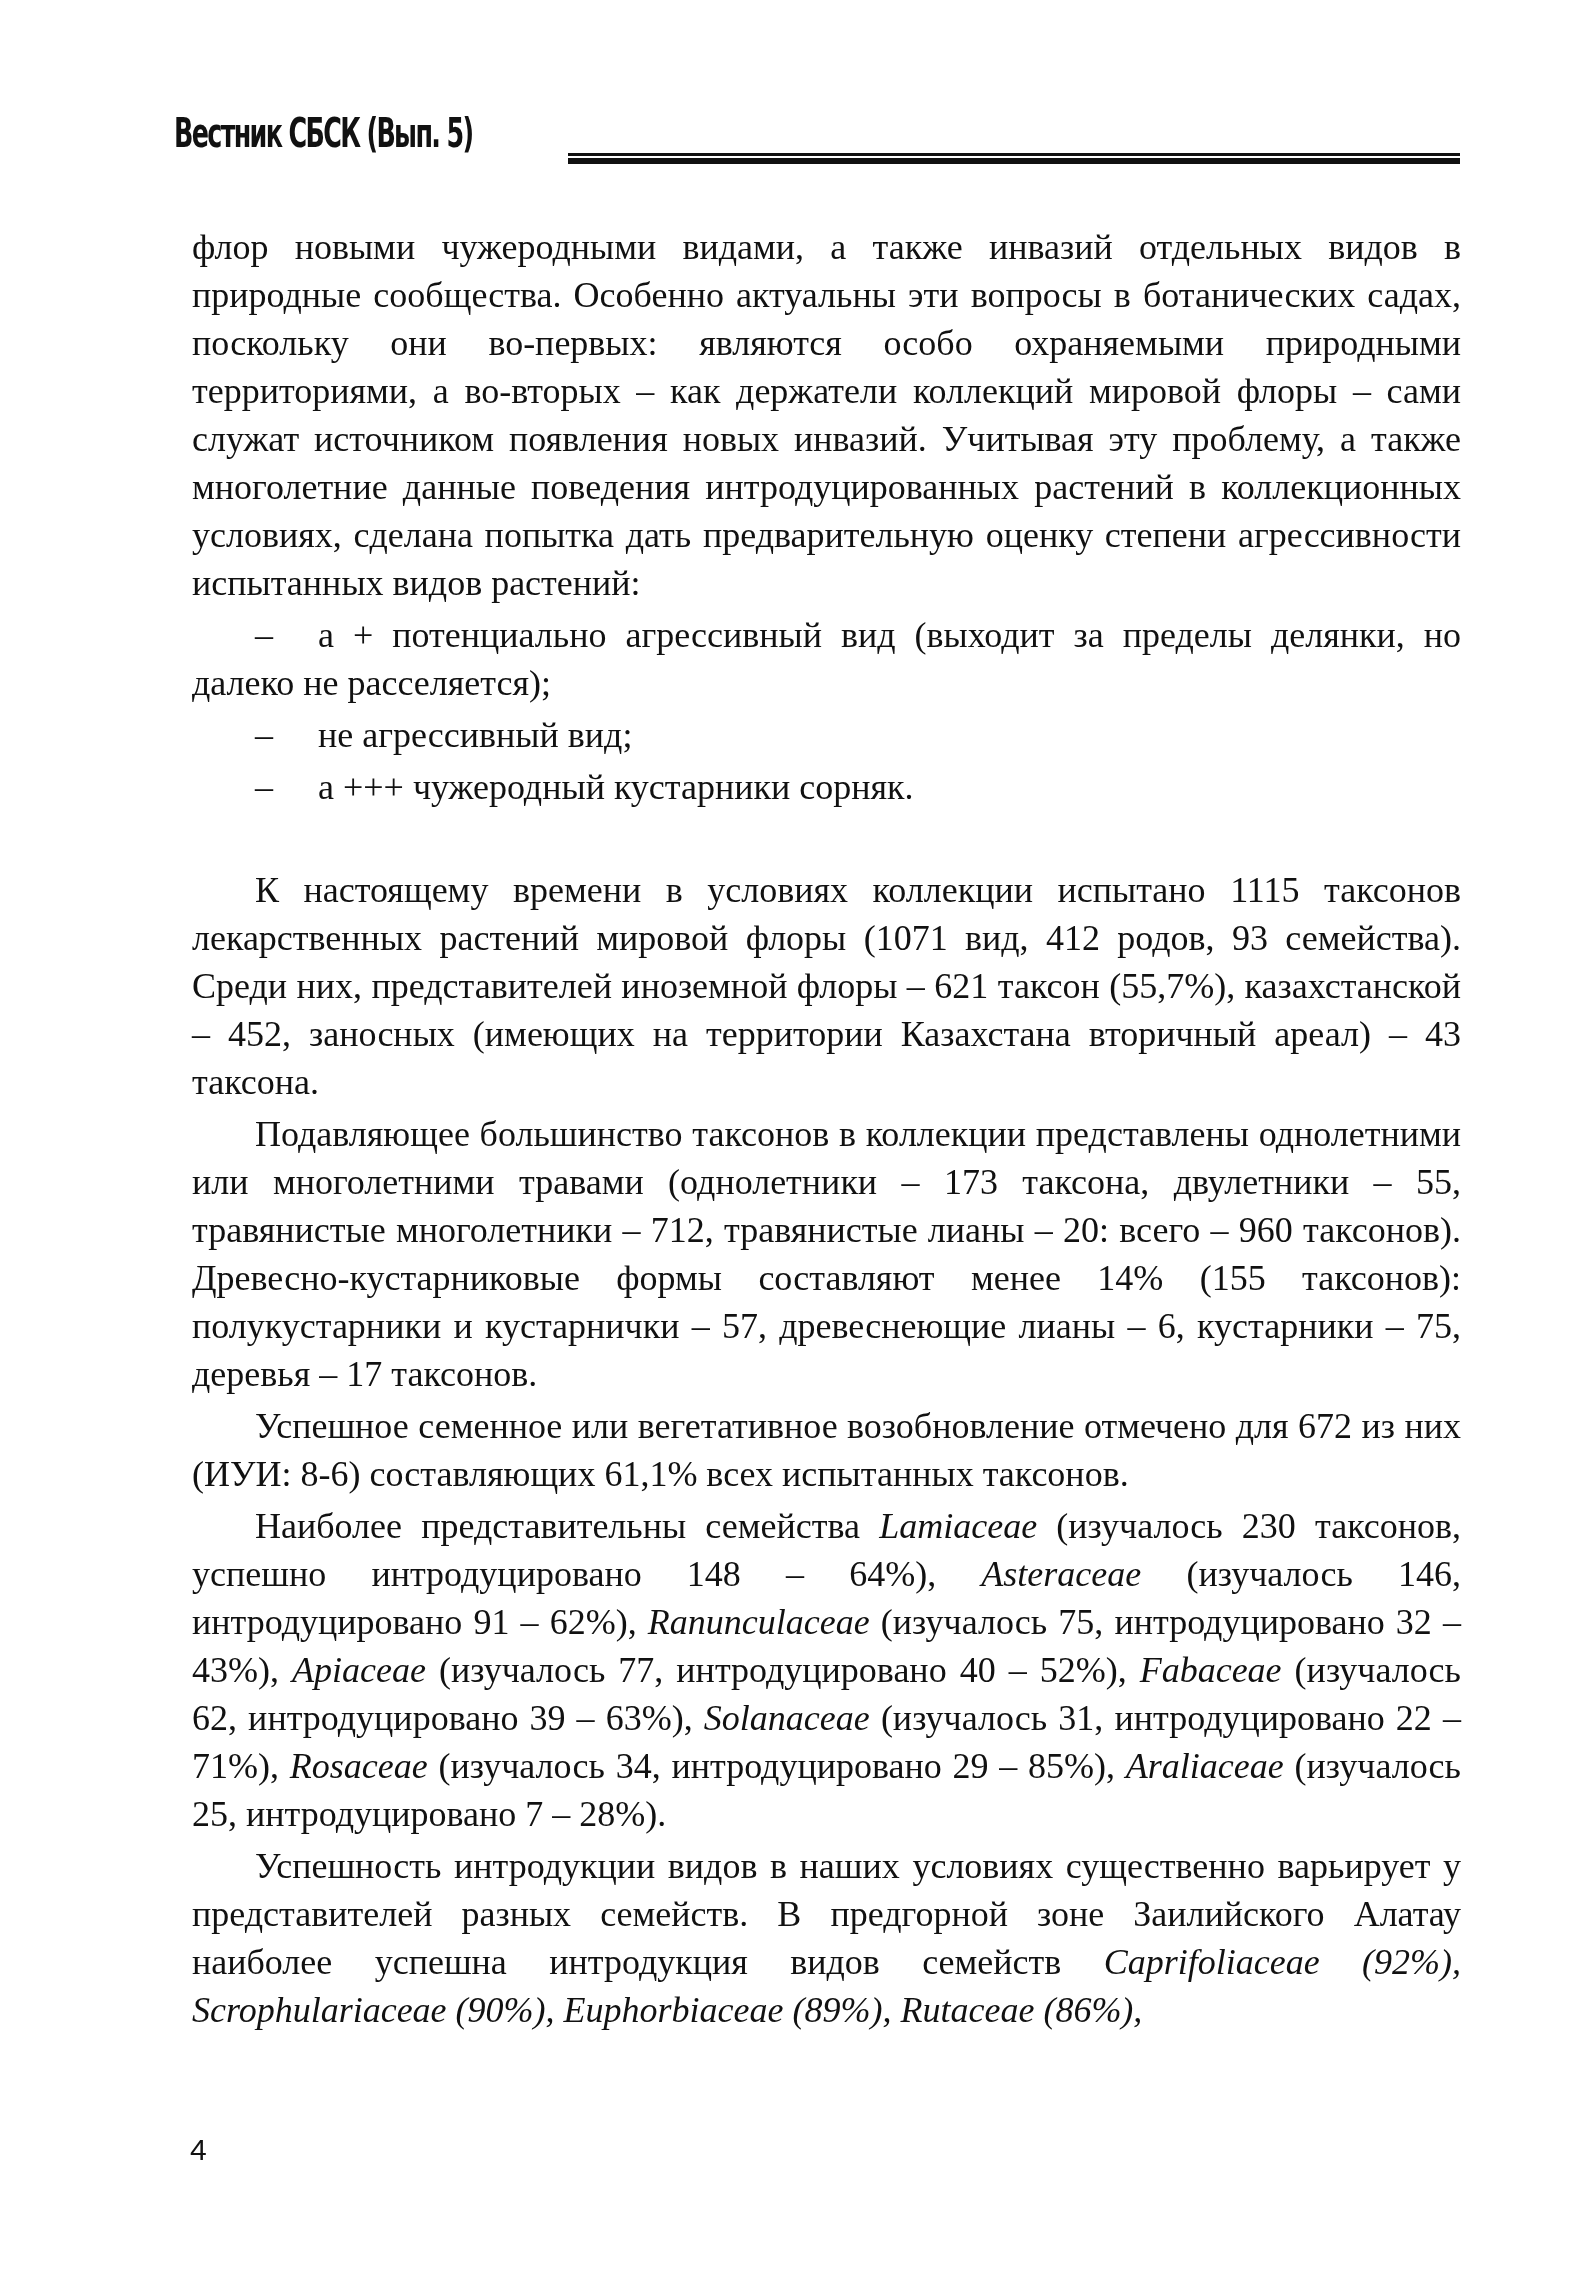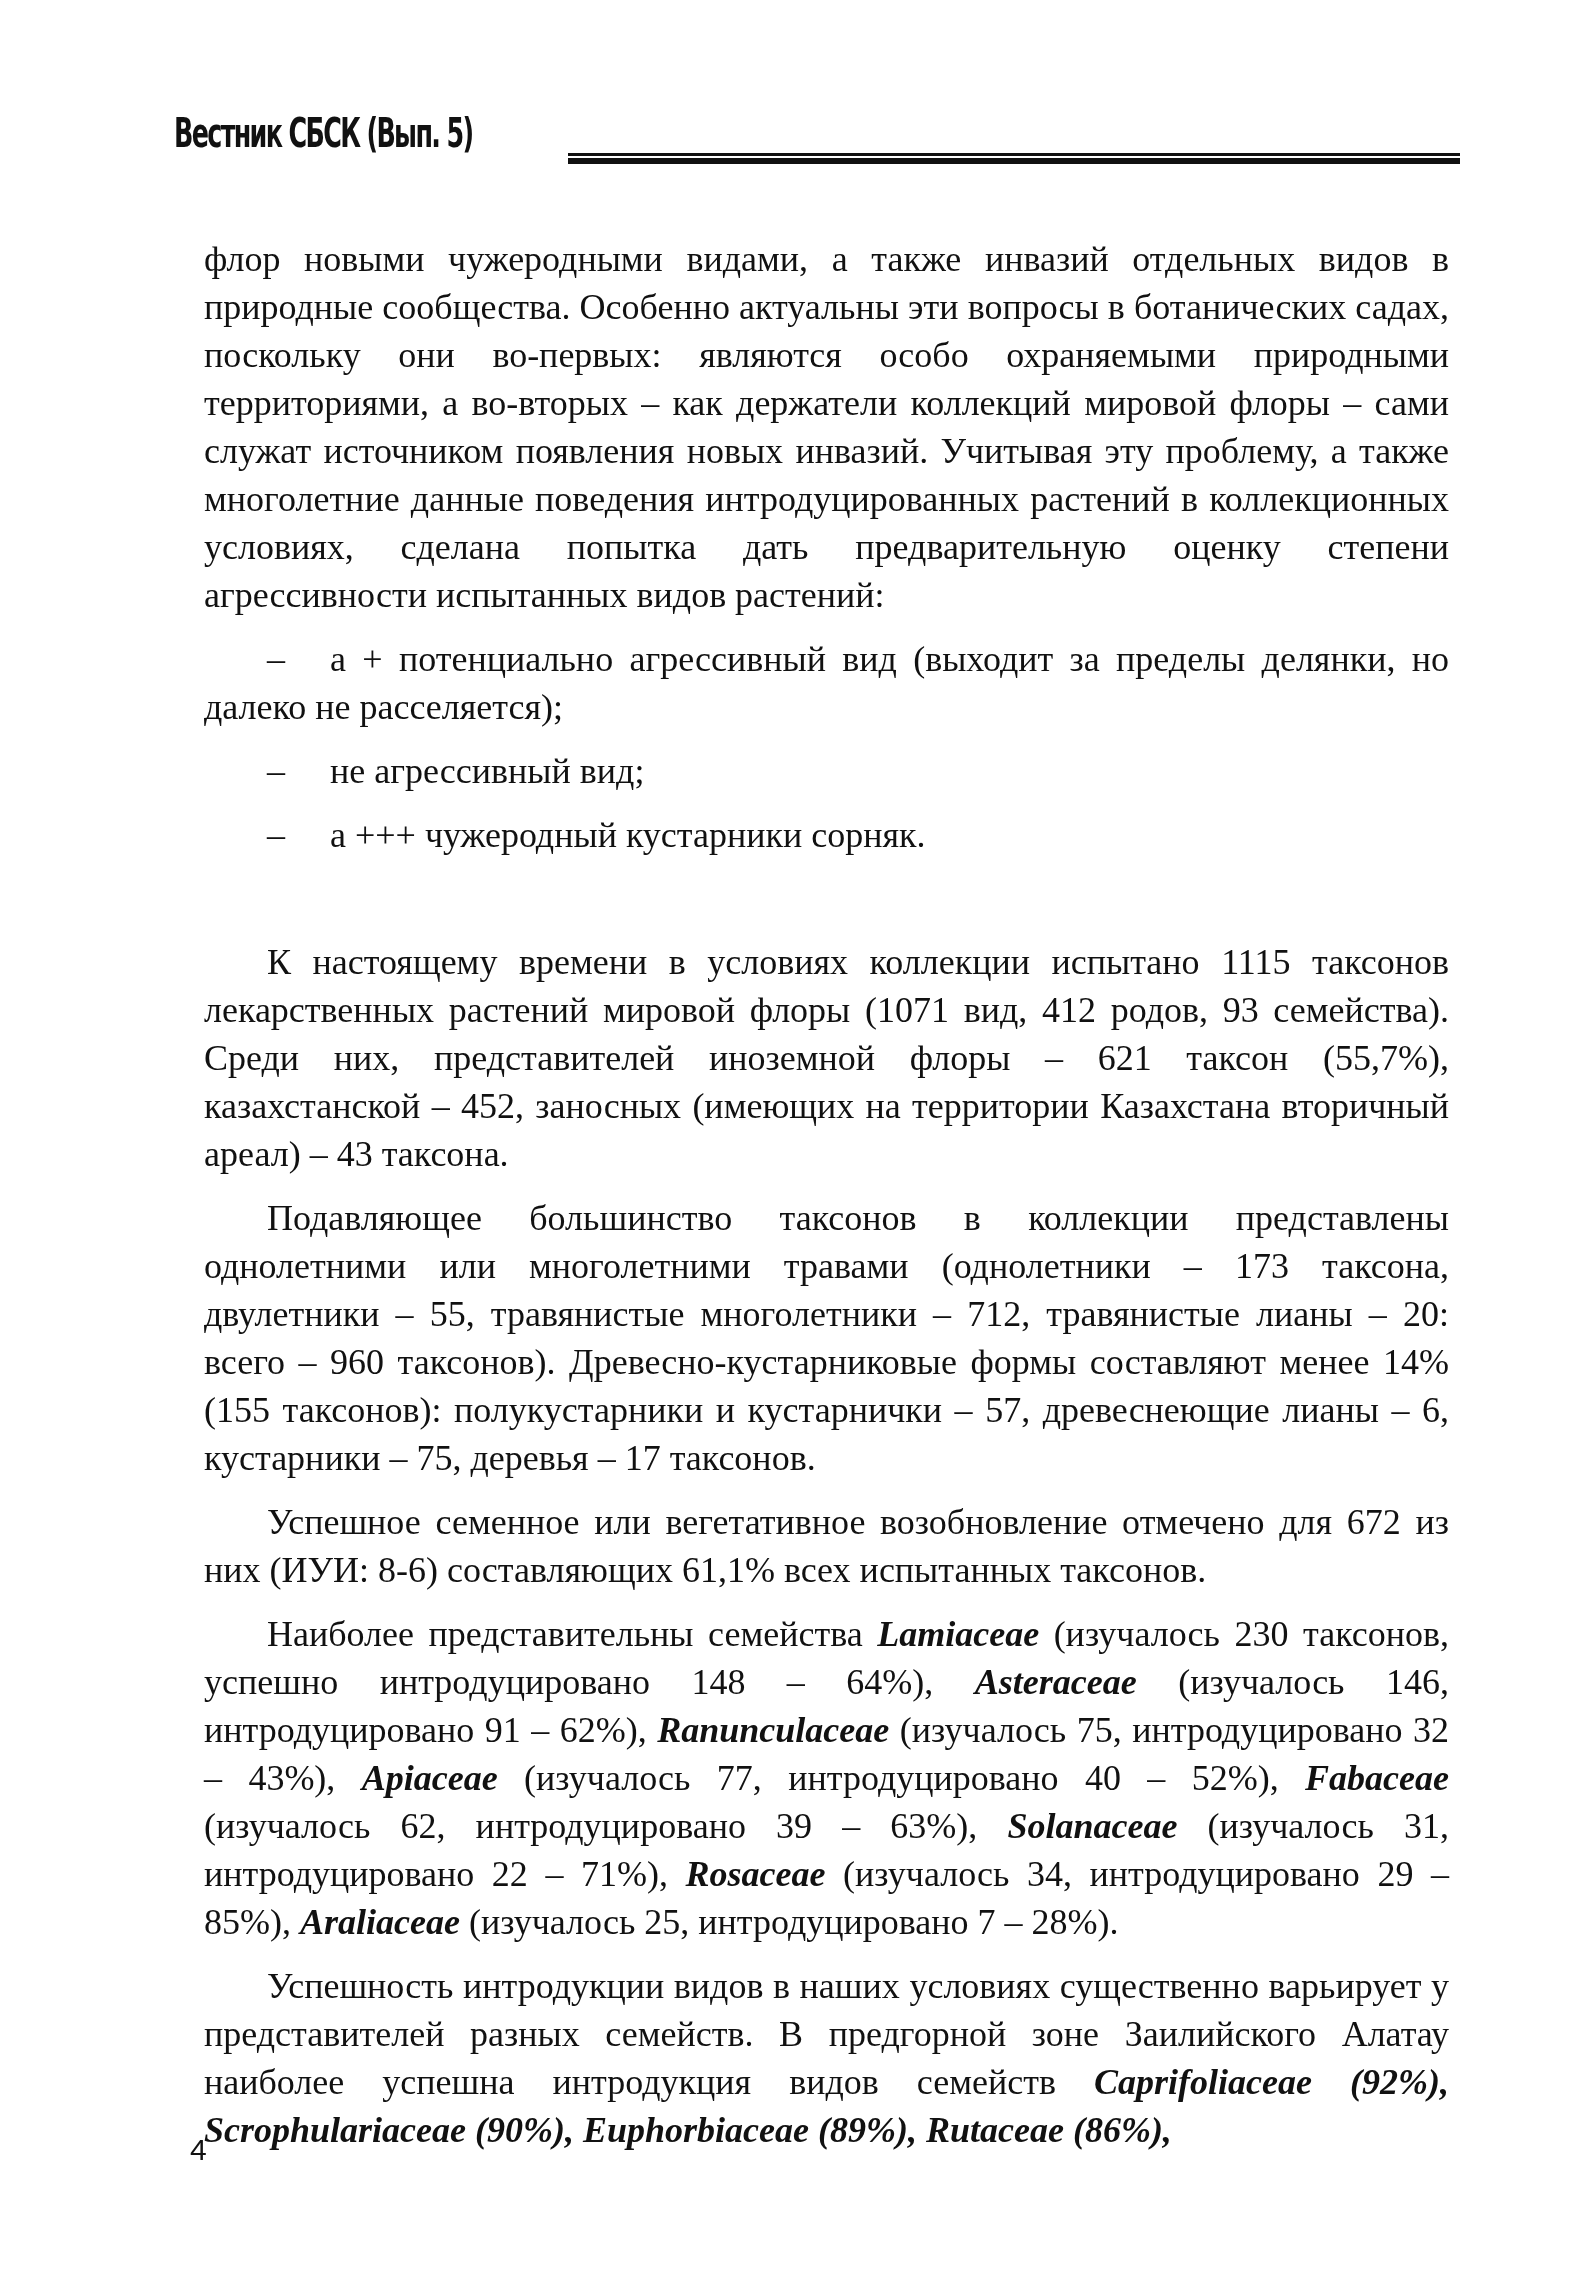--- a/index.html
+++ b/index.html
@@ -14,26 +14,26 @@
   }
   .rule { position: absolute; left: 394px; right: 0; top: 47px; }
   .rule .thin { height: 2.7px; background: #111; }
   .rule .gap { height: 2.7px; background: #fff; }
   .rule .thick { height: 5.4px; background: #111; }
   .content {
     position: absolute; left: 188px; top: 219px; width: 1277px;
     font-family: "Liberation Serif", serif; font-size: 36px; line-height: 48px;
     text-align: justify; color: #111;
   }
-  .content p { margin: 16px; }
+  .content p { margin: 4px; }
   .indent { text-indent: 63px; }
   .dash-wrap { text-indent: 63px; }
   .dash-wrap .dash { display: inline-block; width: 63px; text-indent: 0; }
   .spacer { height: 47px; }
-  i { font-style: italic; font-weight: bold; }
+  i { font-style: italic; }
   .page-number {
     position: absolute; left: 190px; top: 2133px;
     font-family: "Liberation Sans", sans-serif; font-size: 30px; color: #111;
   }
 </style>
 </head>
 <body>
 
 <div class="header">
   <div class="journal-title">Вестник СБСК (Вып. 5)</div>

